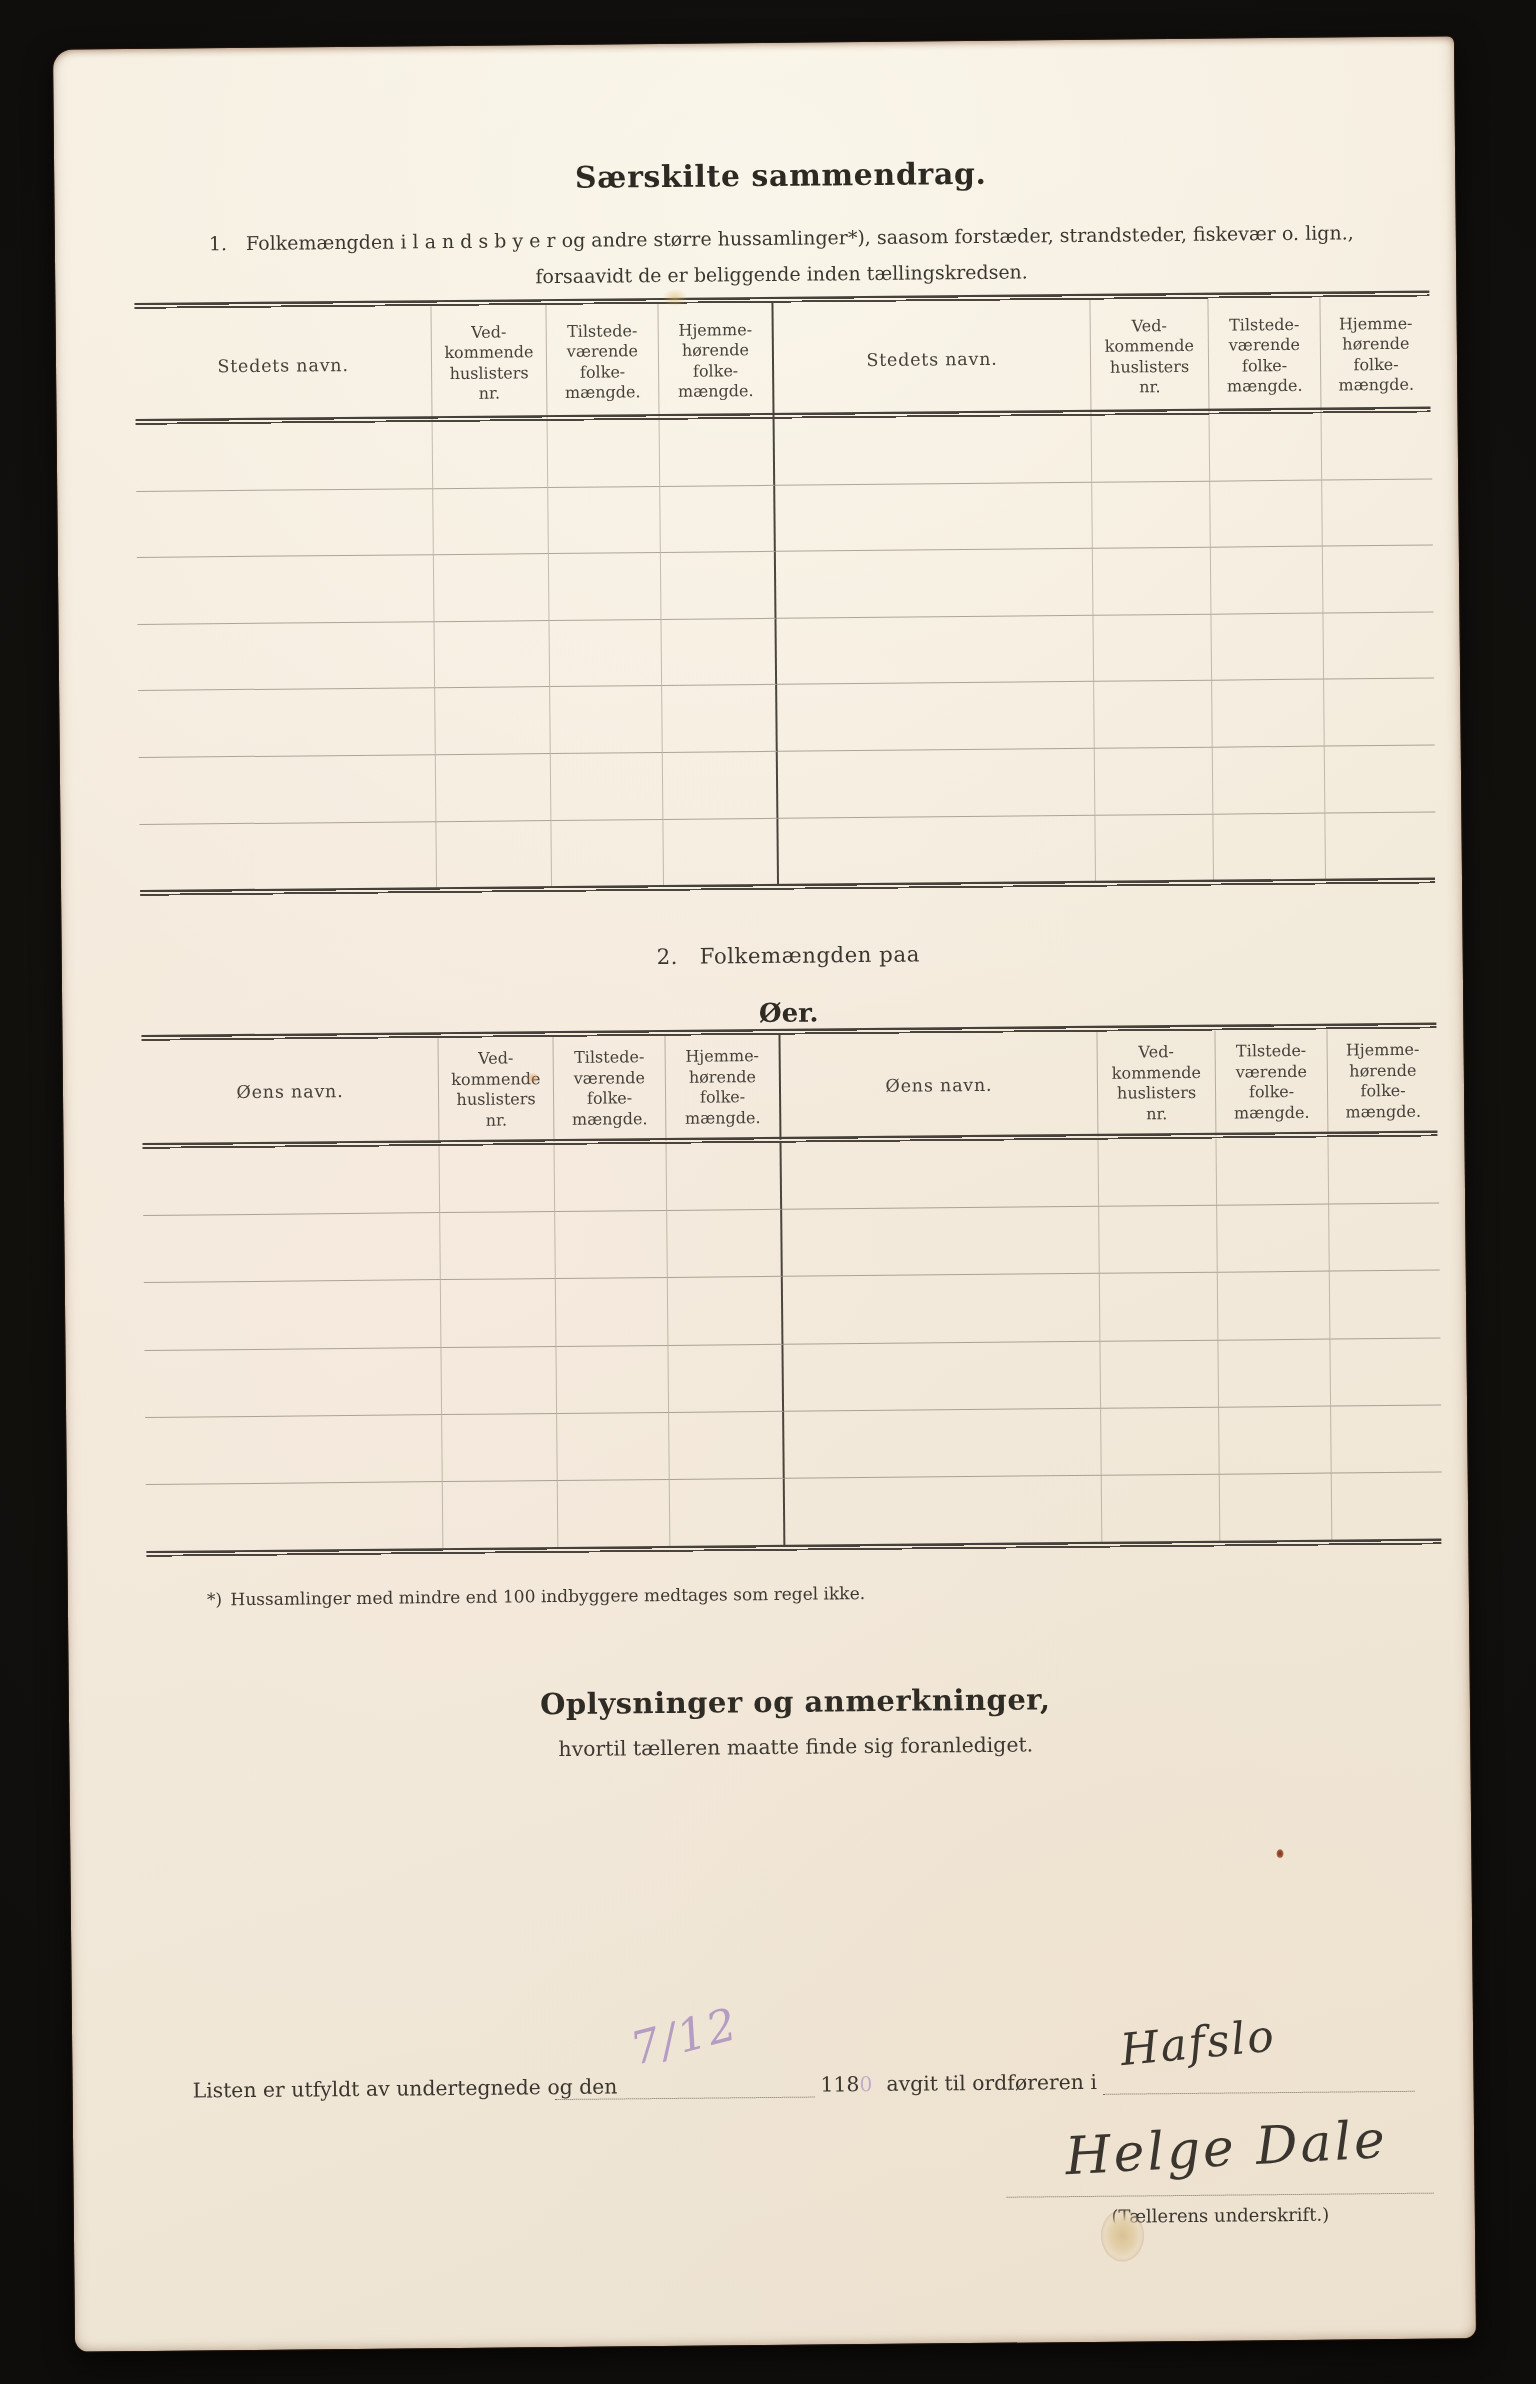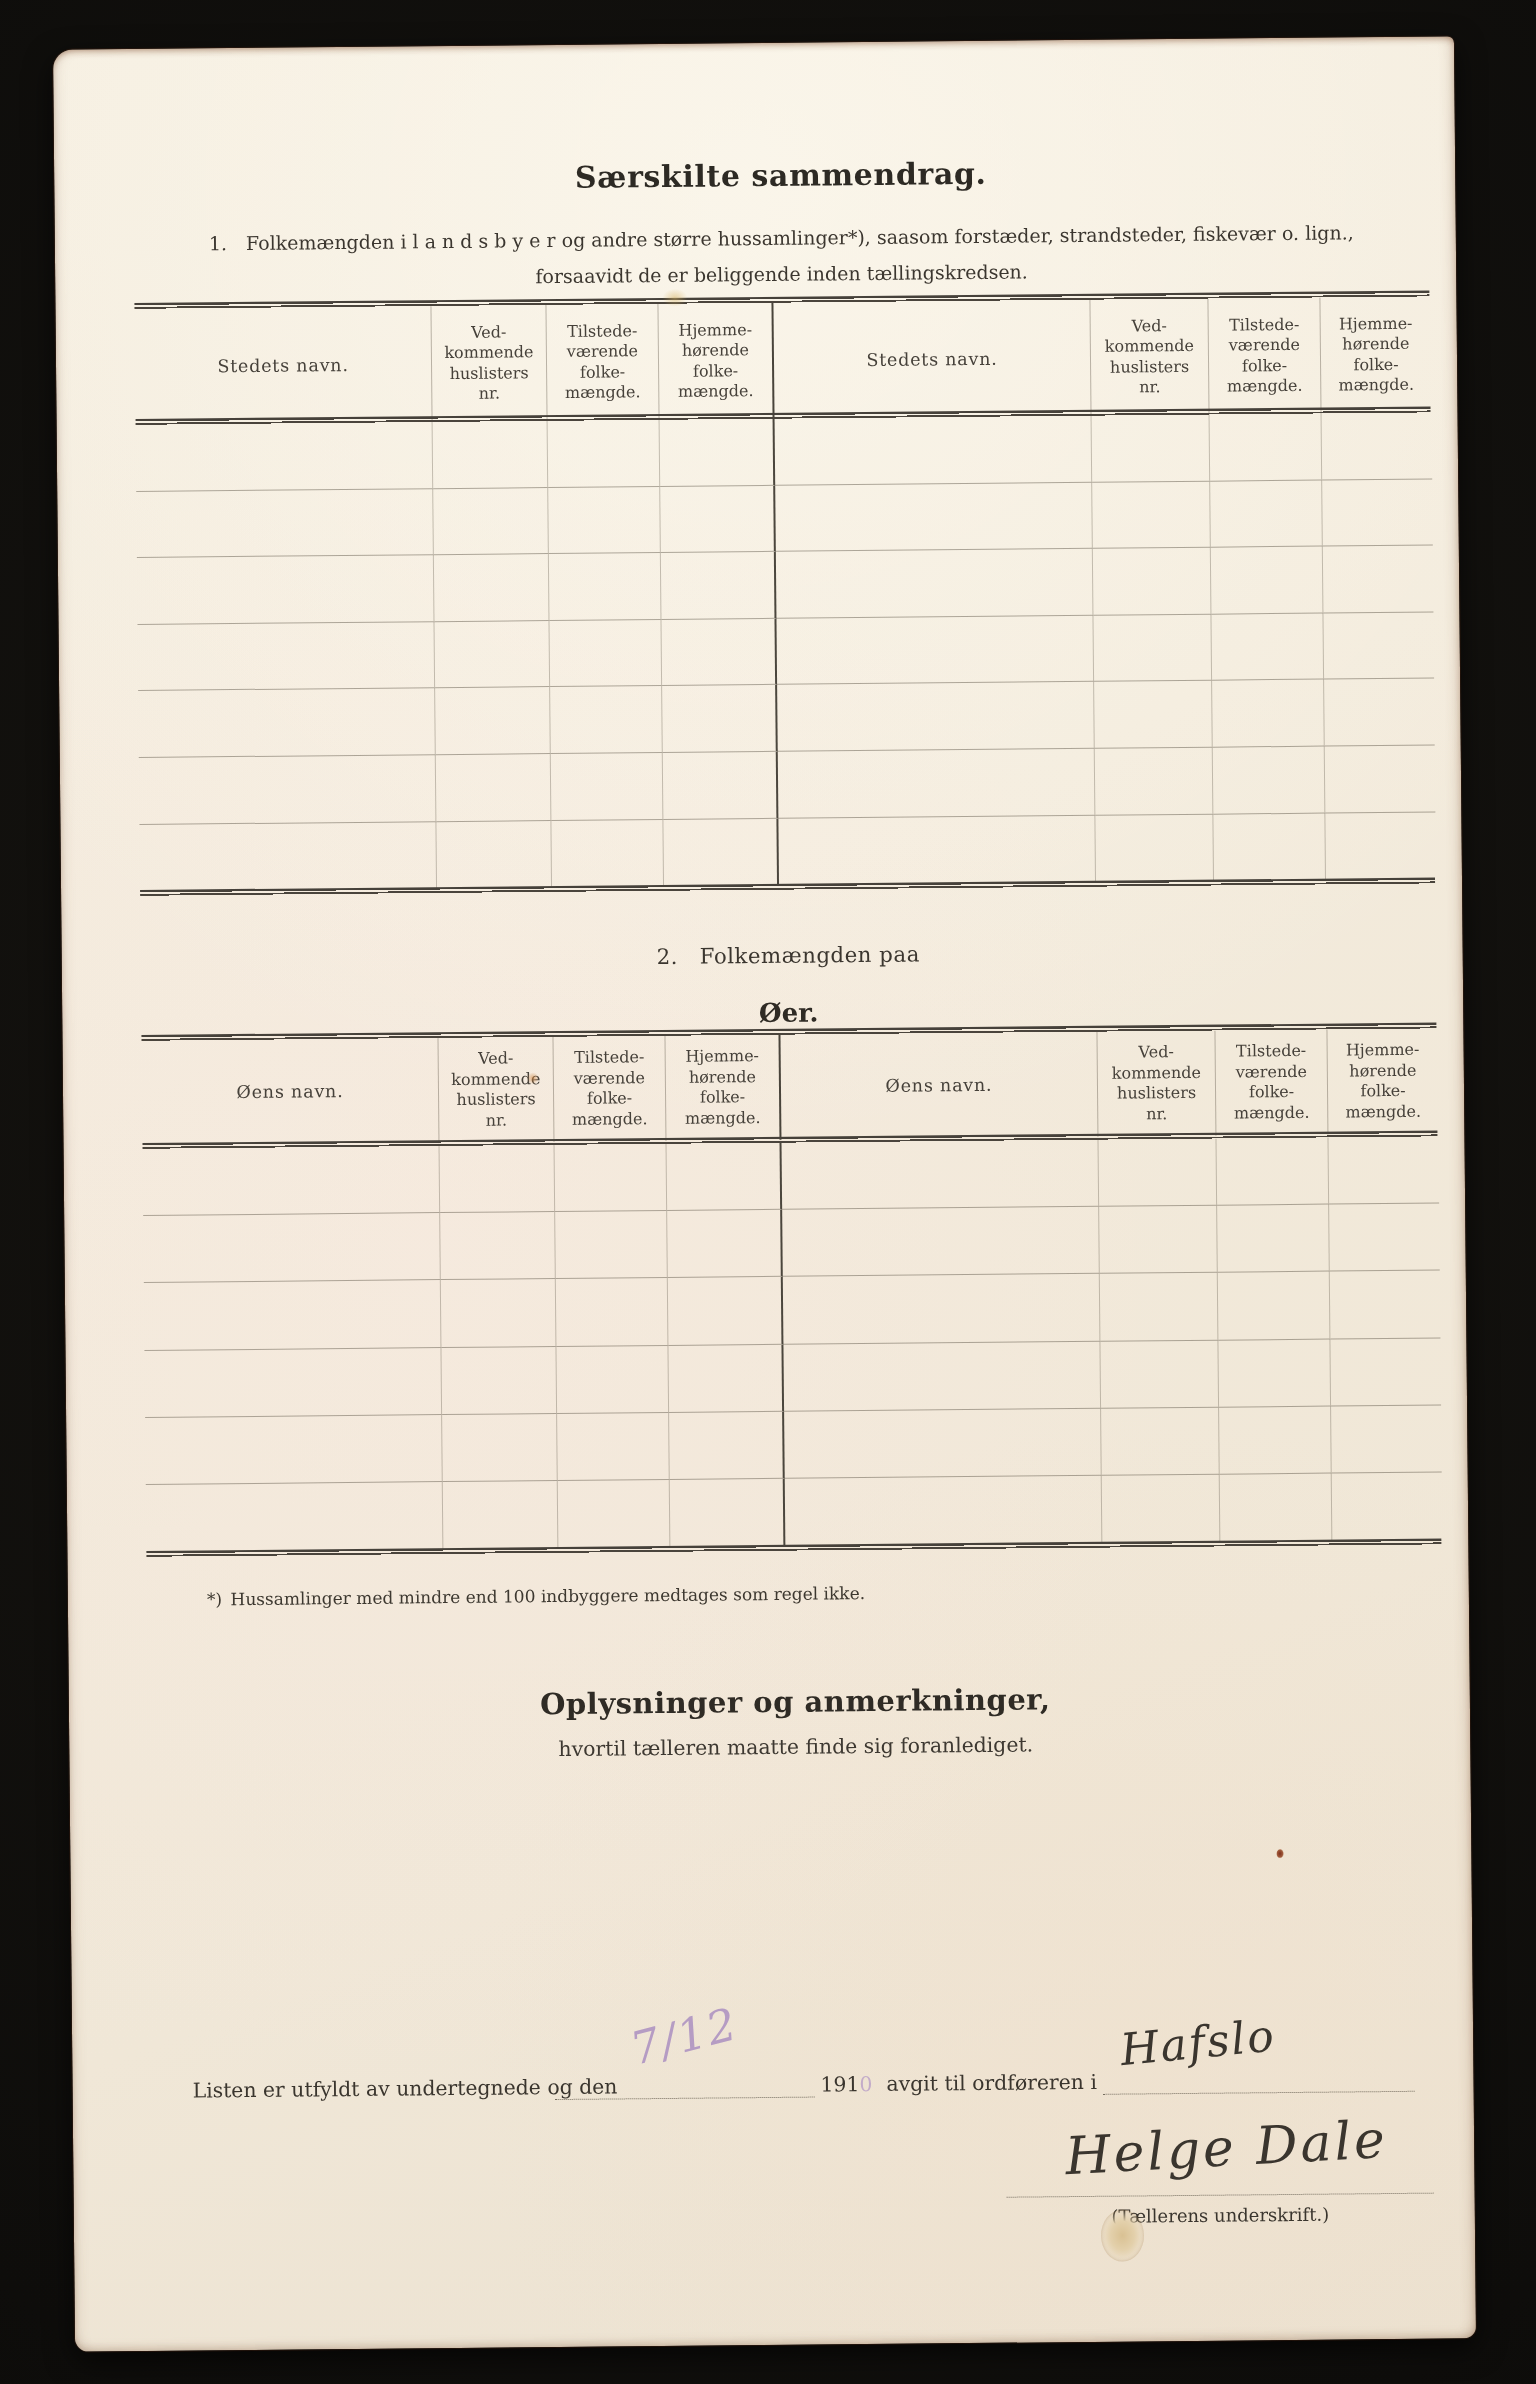--- a/index.html
+++ b/index.html
@@ -272,21 +272,21 @@
   </div>
 
   <div class="footnote">*) Hussamlinger med mindre end 100 indbyggere medtages som regel ikke.</div>
 
   <div class="center-block remarks-title">Oplysninger og anmerkninger,</div>
   <div class="center-block remarks-sub">hvortil tælleren maatte finde sig foranlediget.</div>
 
   <div class="stmt" style="left:120px;top:2030px;">Listen er utfyldt av undertegnede og den</div>
   <div class="dotline" style="left:482px;top:2054px;width:260px;"></div>
   <div class="hand hand-date">7/12</div>
-  <div class="stmt" style="left:748px;top:2030px;"><span>191</span><span class="year-suffix">0</span></div>
+  <div class="stmt" style="left:748px;top:2030px;"><span>118</span><span class="year-suffix">0</span></div>
   <div class="stmt" style="left:814px;top:2030px;">avgit til ordføreren i</div>
   <div class="dotline" style="left:1030px;top:2054px;width:312px;"></div>
   <div class="hand hand-place">Hafslo</div>
 
   <div class="hand hand-sig">Helge Dale</div>
   <div class="dotline" style="left:933px;top:2156px;width:427px;"></div>
   <div class="sig-caption">(Tællerens underskrift.)</div>
 
   <div class="stain-big"></div>
   <div class="red-dot"></div>

